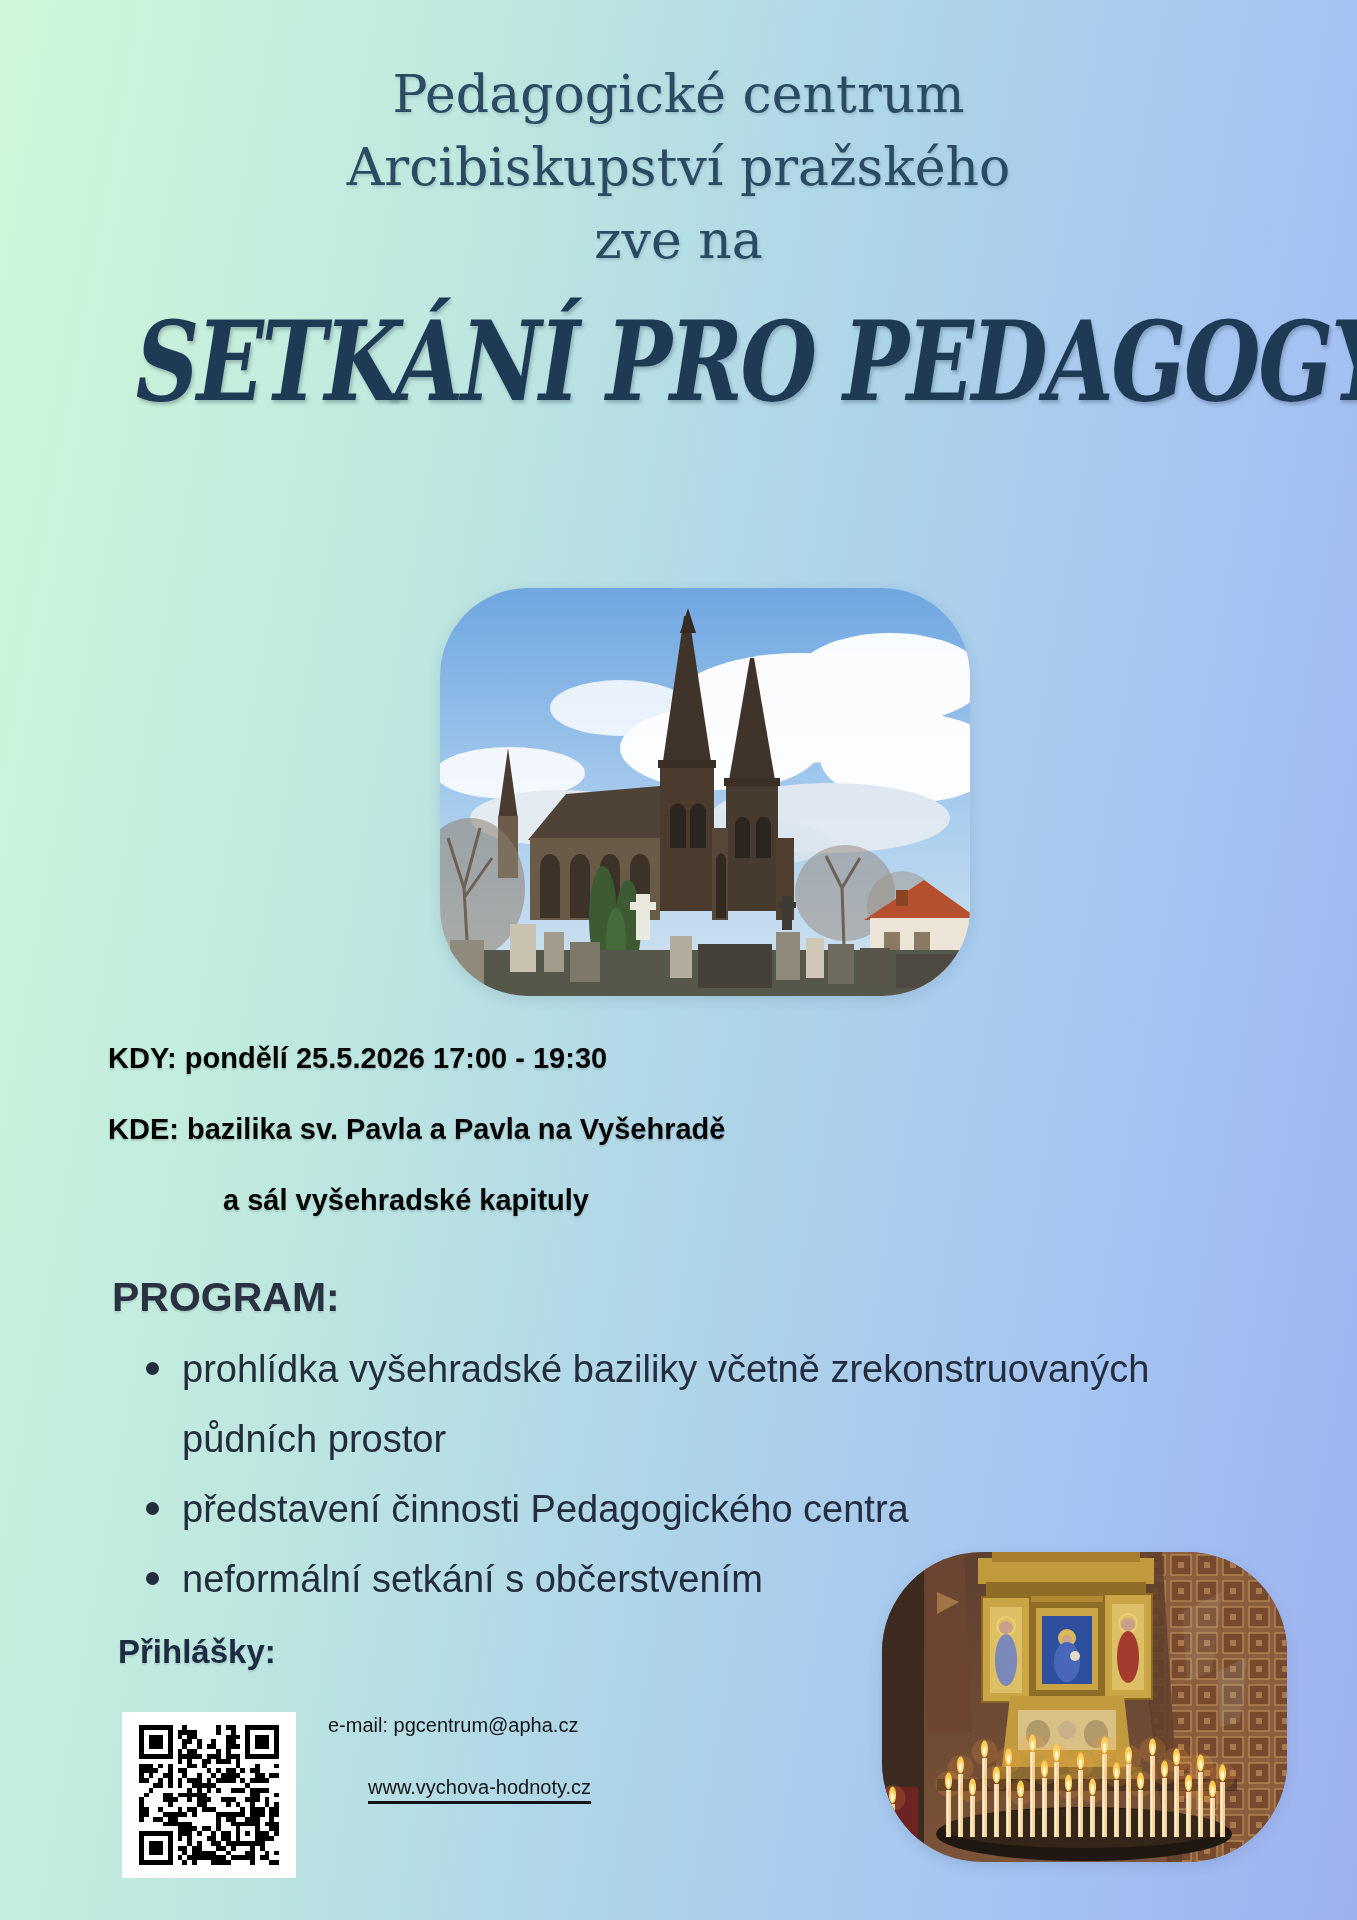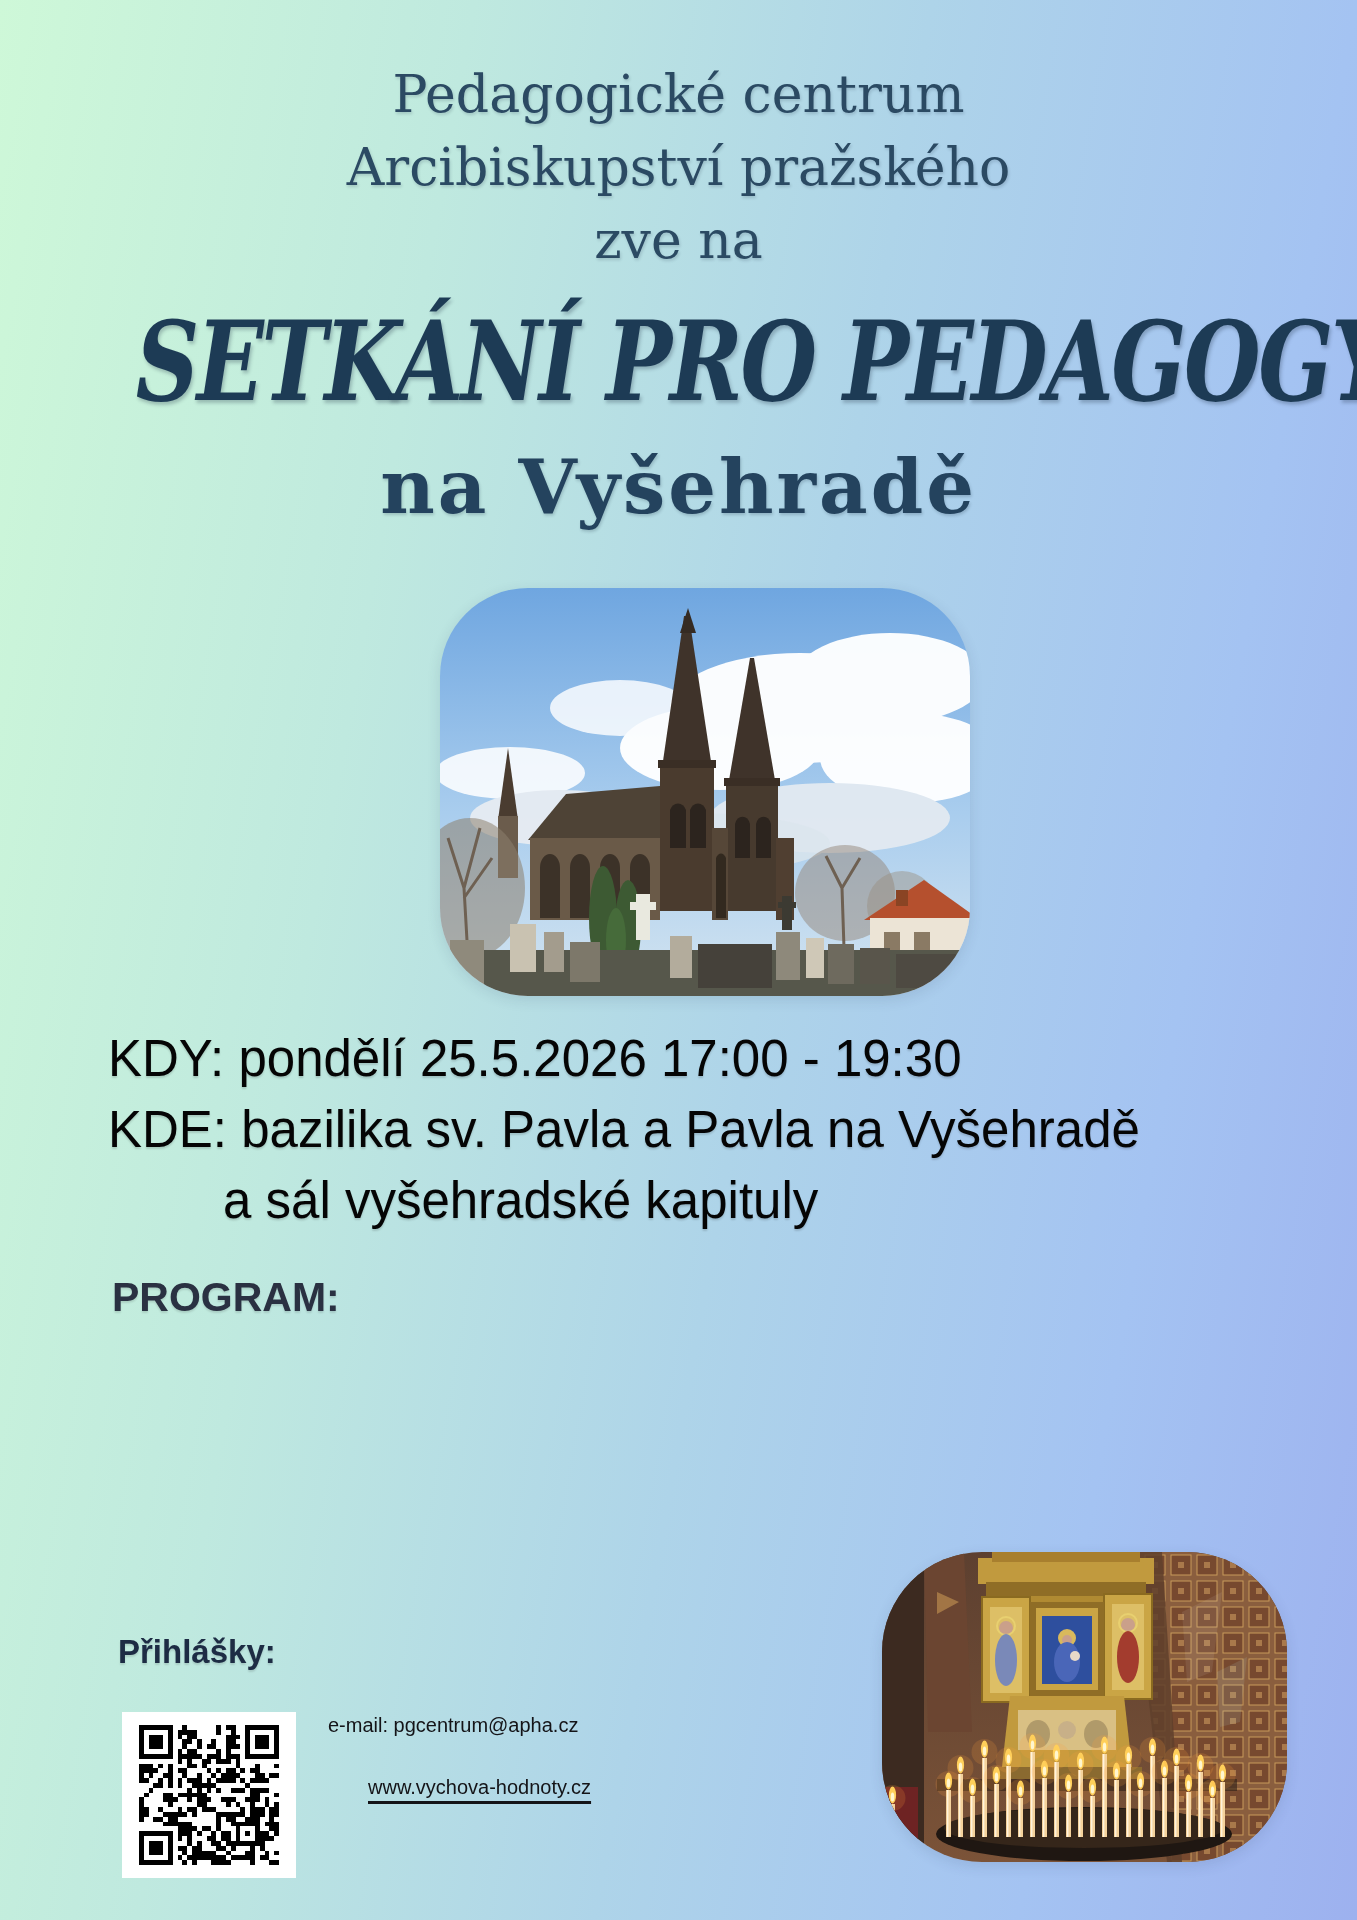--- a/index.html
+++ b/index.html
@@ -44,21 +44,21 @@
     text-shadow:1px 2px 3px rgba(20,40,60,.2);
   }
   
   .photo{position:absolute;overflow:hidden;box-shadow:0 4px 14px rgba(30,50,80,.12);}
   .photo svg{display:block;width:100%;height:100%;}
   .photo-church{left:440px;top:588px;width:530px;height:408px;border-radius:88px;}
   .photo-altar{left:882px;top:1552px;width:405px;height:310px;border-radius:100px;}
   
   .when-where{
     position:absolute;left:108px;top:1023px;
-    font-size:51px;font-weight:normal;line-height:71px;
+    font-size:29px;font-weight:bold;line-height:71px;
     color:#050505;white-space:nowrap;
     text-shadow:0 2px 2px rgba(0,0,0,.14);
   }
   .when-where .indent{padding-left:115px;}
   
   .program-heading{
     position:absolute;left:112px;top:1266px;
     font-size:41px;font-weight:bold;line-height:62px;
     color:#2a3142;white-space:nowrap;
     text-shadow:0 2px 2px rgba(0,0,0,.12);
@@ -106,21 +106,20 @@
 
 <div class="poster">
 
   <div class="header">
     <div>Pedagogické centrum</div>
     <div>Arcibiskupství pražského</div>
     <div>zve na</div>
   </div>
 
   <h1 class="title">SETKÁNÍ PRO PEDAGOGY</h1>
-  <div class="subtitle">na Vyšehradě</div>
 
   <div class="photo photo-church">
     <svg viewBox="0 0 530 408" preserveAspectRatio="none">
       <defs>
         <linearGradient id="sky" x1="0" y1="0" x2="0" y2="1">
           <stop offset="0" stop-color="#6fa6e0"></stop>
           <stop offset="0.55" stop-color="#a9cdee"></stop>
           <stop offset="1" stop-color="#d3e4f0"></stop>
         </linearGradient>
       </defs>
@@ -203,20 +202,34 @@
     </svg>
   </div>
 
   <div class="when-where">
     <div><span>KDY:</span> <span>pondělí 25.5.2026 17:00 - 19:30</span></div>
     <div><span>KDE:</span> <span>bazilika sv. Pavla a Pavla na Vyšehradě</span></div>
     <div class="indent">a sál vyšehradské kapituly</div>
   </div>
 
   <div class="program-heading">PROGRAM:</div>
+  <ul class="program-list">
+    <li>
+      <span class="l1">prohlídka vyšehradské baziliky včetně zrekonstruovaných</span>
+      <span class="l2">půdních prostor</span>
+    </li>
+    <li>
+      <span class="l1">představení činnosti Pedagogického centra</span>
+
+    </li>
+    <li>
+      <span class="l1">neformální setkání s občerstvením</span>
+
+    </li>
+  </ul>
 
   <div class="signup-heading">Přihlášky:</div>
 
   <div class="qr-box">
     <svg viewBox="0 0 29 29" shape-rendering="crispEdges">
       <rect x="0" y="0" width="29" height="29" fill="#ffffff"></rect>
       <g id="qr-modules" fill="#000000">
           <rect x="9" y="0" width="1" height="1"></rect>
           <rect x="16" y="0" width="1" height="1"></rect>
           <rect x="18" y="0" width="1" height="1"></rect>

